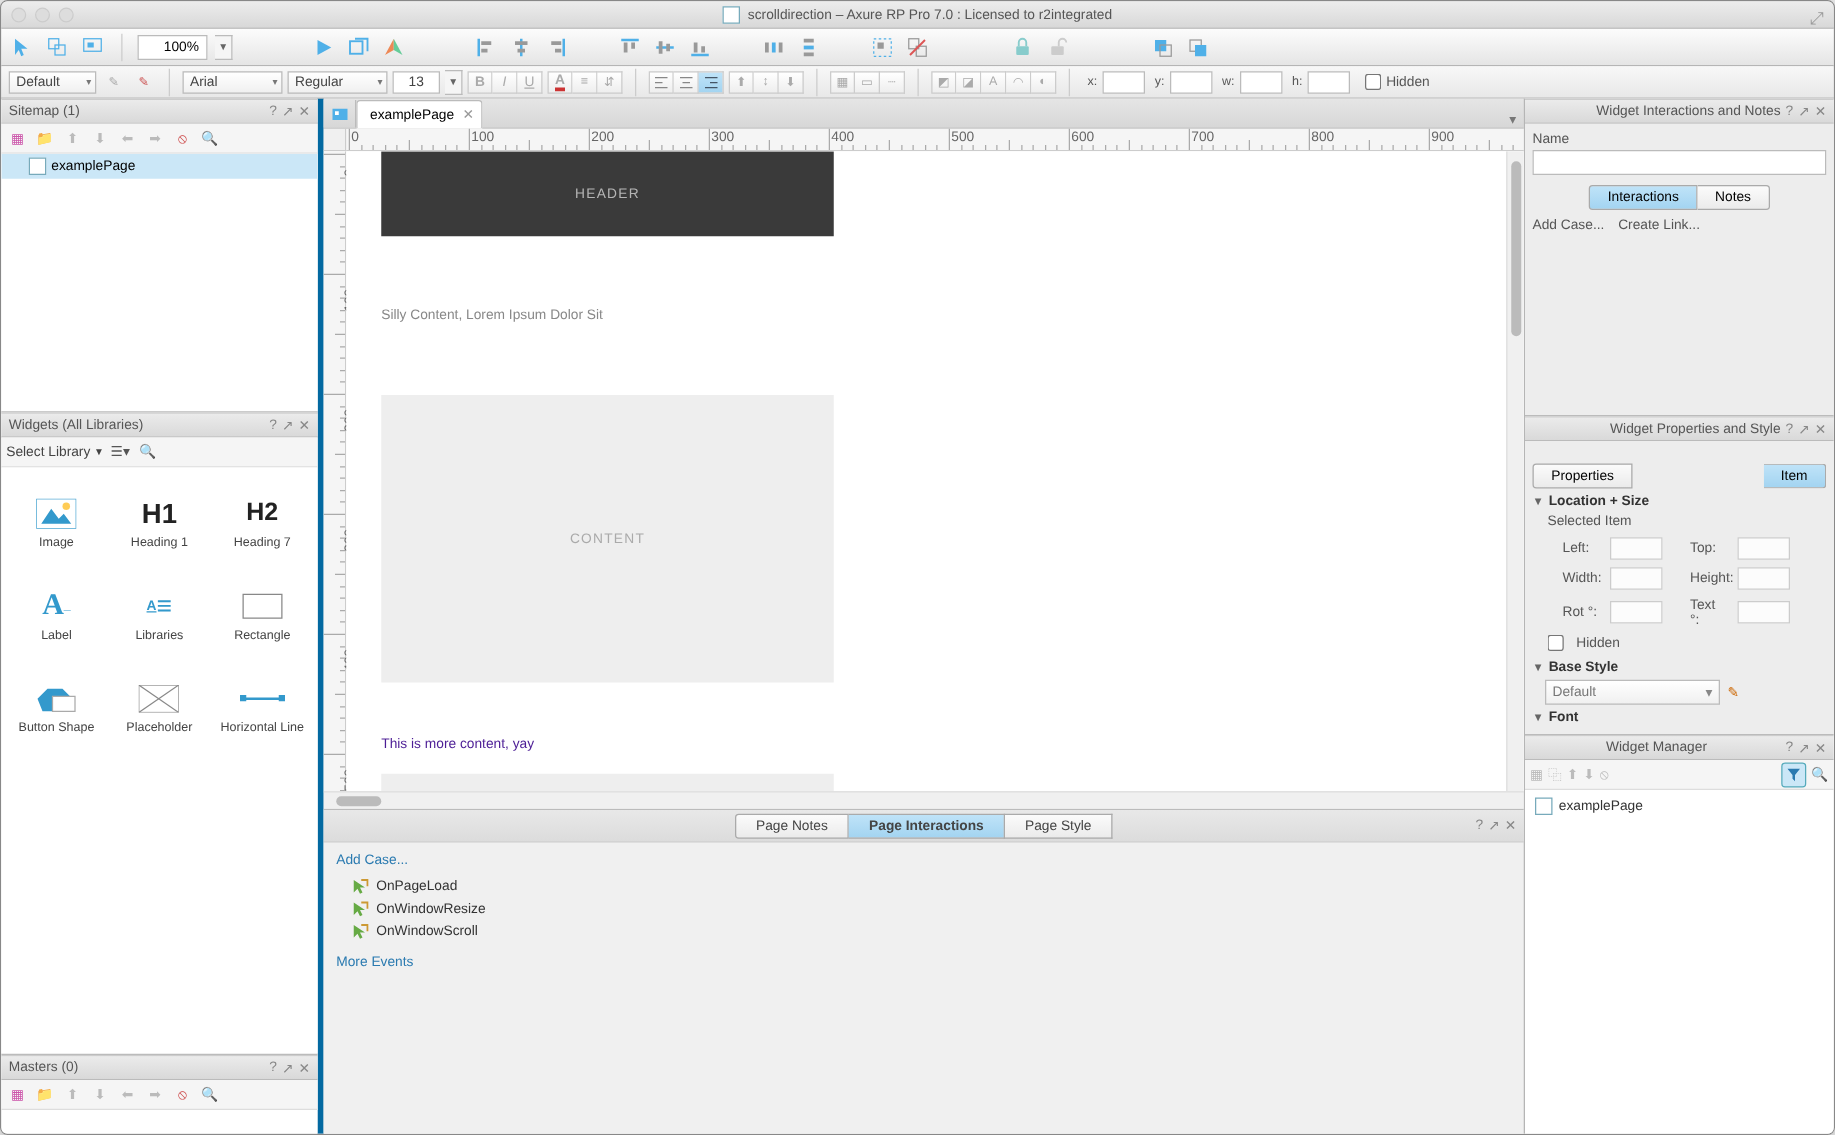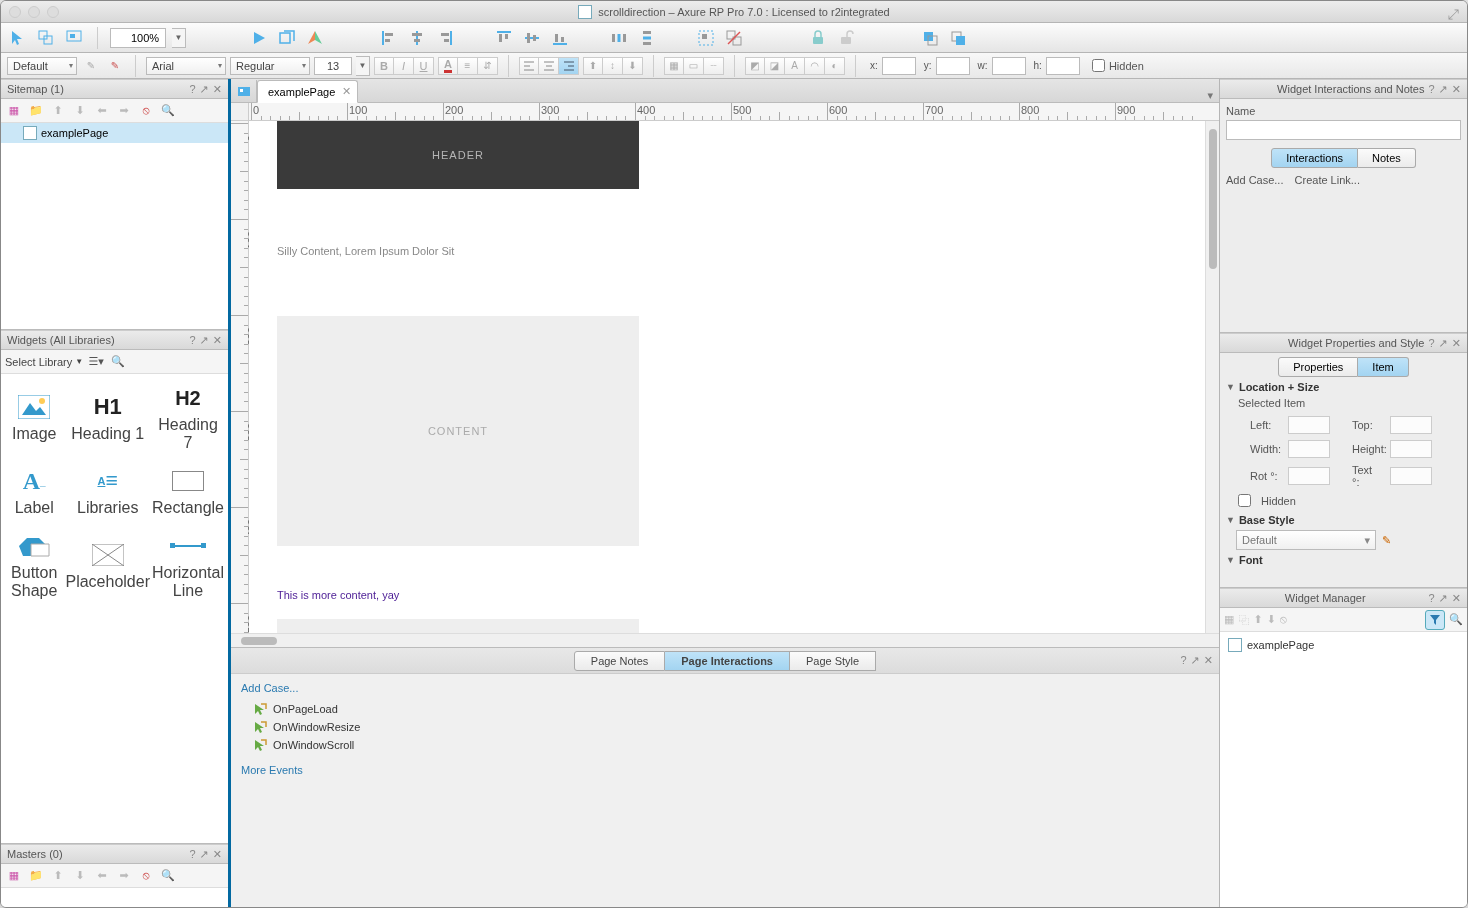--- a/index.html
+++ b/index.html
@@ -21,35 +21,35 @@
 .combo::after { content:'▾'; position:absolute; right:3px; font-size:8px; color:#777;}
 .numfield { width:38px; height:18px; border:1px solid #bbb; background:#fff; display:flex; align-items:center; justify-content:center; font-size:10px; color:#444; padding:0 3px;}
 .fmt-btn { width:20px; height:18px; border:1px solid #ccc; background:linear-gradient(#fff,#eee); display:flex; align-items:center; justify-content:center; font-size:10px; color:#aaa; cursor:pointer;}
 .fmt-group { display:flex; }
 .fmt-group .fmt-btn:not(:first-child){ border-left:none;}
 .coord-lbl { font-size:10px; color:#555; margin-left:4px;}
 .coord-fld { width:34px; height:18px; border:1px solid #bbb; background:#fff;}
 .hidden-chk { display:flex; align-items:center; gap:4px; font-size:11px; color:#555; margin-left:8px;}
 .hidden-chk input{ width:13px; height:13px;}
 .main { display:flex; height: calc(100% - 78px); }
-.left-col { width: 230px; display:flex; flex-direction:column; border-right:3px solid #0369a1;}
+.left-col { width: 258px; display:flex; flex-direction:column; border-right:5px solid #0369a1;}
 .panel-hdr { height:20px; background:linear-gradient(#ebebeb,#d9d9d9); border-bottom:1px solid #bbb; border-top:1px solid #ccc; display:flex; align-items:center; padding:0 6px; font-size:11px; color:#555;}
 .panel-hdr .spacer{flex:1;}
 .panel-hdr .ctrl{ margin-left:4px; cursor:pointer; color:#888;}
 .panel-tb { height:24px; background:#f5f5f5; border-bottom:1px solid #ddd; display:flex; align-items:center; padding:0 4px; gap:4px;}
 .panel-tb .ico{ width:18px; height:18px; display:flex; align-items:center; justify-content:center; cursor:pointer;}
 .sitemap-panel { height: 250px; display:flex; flex-direction:column; background:#fff;}
 .tree { flex:1; overflow:auto; background:#fff;}
 .tree-item { height:20px; display:flex; align-items:center; padding-left:22px; gap:4px; cursor:pointer;}
 .tree-item.selected { background:#cbe7f7;}
 .widgets-panel { flex:1; display:flex; flex-direction:column; background:#fff; border-top:1px solid #bbb;}
 .widget-grid { flex:1; display:grid; grid-template-columns:repeat(3,1fr); grid-auto-rows:72px; padding:8px 4px; gap:2px; overflow:auto; background:#fff;}
 .widget-cell{ display:flex; flex-direction:column; align-items:center; justify-content:center; gap:4px; cursor:grab;}
 .widget-cell .wico{ width:44px; height:28px; display:flex; align-items:center; justify-content:center;}
-.widget-cell .wlbl{ font-size:16px; color:#444; text-align:center;}
+.widget-cell .wlbl{ font-size:10px; color:#444; text-align:center;}
 .masters-panel { height: 64px; display:flex; flex-direction:column; background:#fff; border-top:1px solid #bbb;}
 .center-col { flex:1; display:flex; flex-direction:column; background:#e9e9e9; min-width:0;}
 .tabbar { height:24px; background:linear-gradient(#e5e5e5,#d7d7d7); border-bottom:1px solid #bbb; display:flex; align-items:flex-end; padding-left:0;}
 .home-tab{ width:26px; height:22px; background:linear-gradient(#e5e5e5,#d7d7d7); border-right:1px solid #bbb; display:flex; align-items:center; justify-content:center; cursor:pointer;}
 .doc-tab{ height:23px; background:#fff; border:1px solid #bbb; border-bottom:1px solid #fff; padding:0 22px 0 10px; display:flex; align-items:center; position:relative; border-radius:3px 3px 0 0; margin-bottom:-1px;}
 .doc-tab .close{ position:absolute; right:6px; color:#999; cursor:pointer; font-size:11px;}
 .tabbar .scroll-arrow{ margin-left:auto; padding:0 6px; color:#777; cursor:pointer;}
 .canvas-wrap{ flex:1; display:flex; overflow:hidden; position:relative; background:#fff;}
 .ruler-h{ height:18px; background:#f5f5f5; border-bottom:1px solid #ccc; position:relative; font-size:9px; color:#666; overflow:hidden; display:flex;}
 .ruler-corner{ width:18px; height:18px; background:#f0f0f0; border-right:1px solid #ccc; border-bottom:1px solid #ccc; flex-shrink:0;}
@@ -770,21 +770,21 @@
     </div>
     <div class="right-panel" style="height:255px;">
       <div class="panel-hdr">
         <span class="spacer"></span>
           <span>Widget Properties and Style</span>
         <span class="ctrl">?</span>
         <span class="ctrl">↗</span>
         <span class="ctrl">✕</span>
       </div>
       <div class="rp-body" style="padding-top:2px;">
-        <div class="rp-tabs" style="margin-top:2px;">
+        <div class="rp-tabs" style="margin-top:16px;justify-content:space-between;">
           <div class="rp-tab">Properties</div>
           <div class="rp-tab active">Item</div>
         </div>
         <div class="section-hdr">
             <span>Location + Size</span>
           </div>
         <div style="padding-left:12px;color:#555;margin-bottom:4px;">Selected Item</div>
         <div class="prop-row">
             <label>Left:</label>
             <div class="pf"></div>

